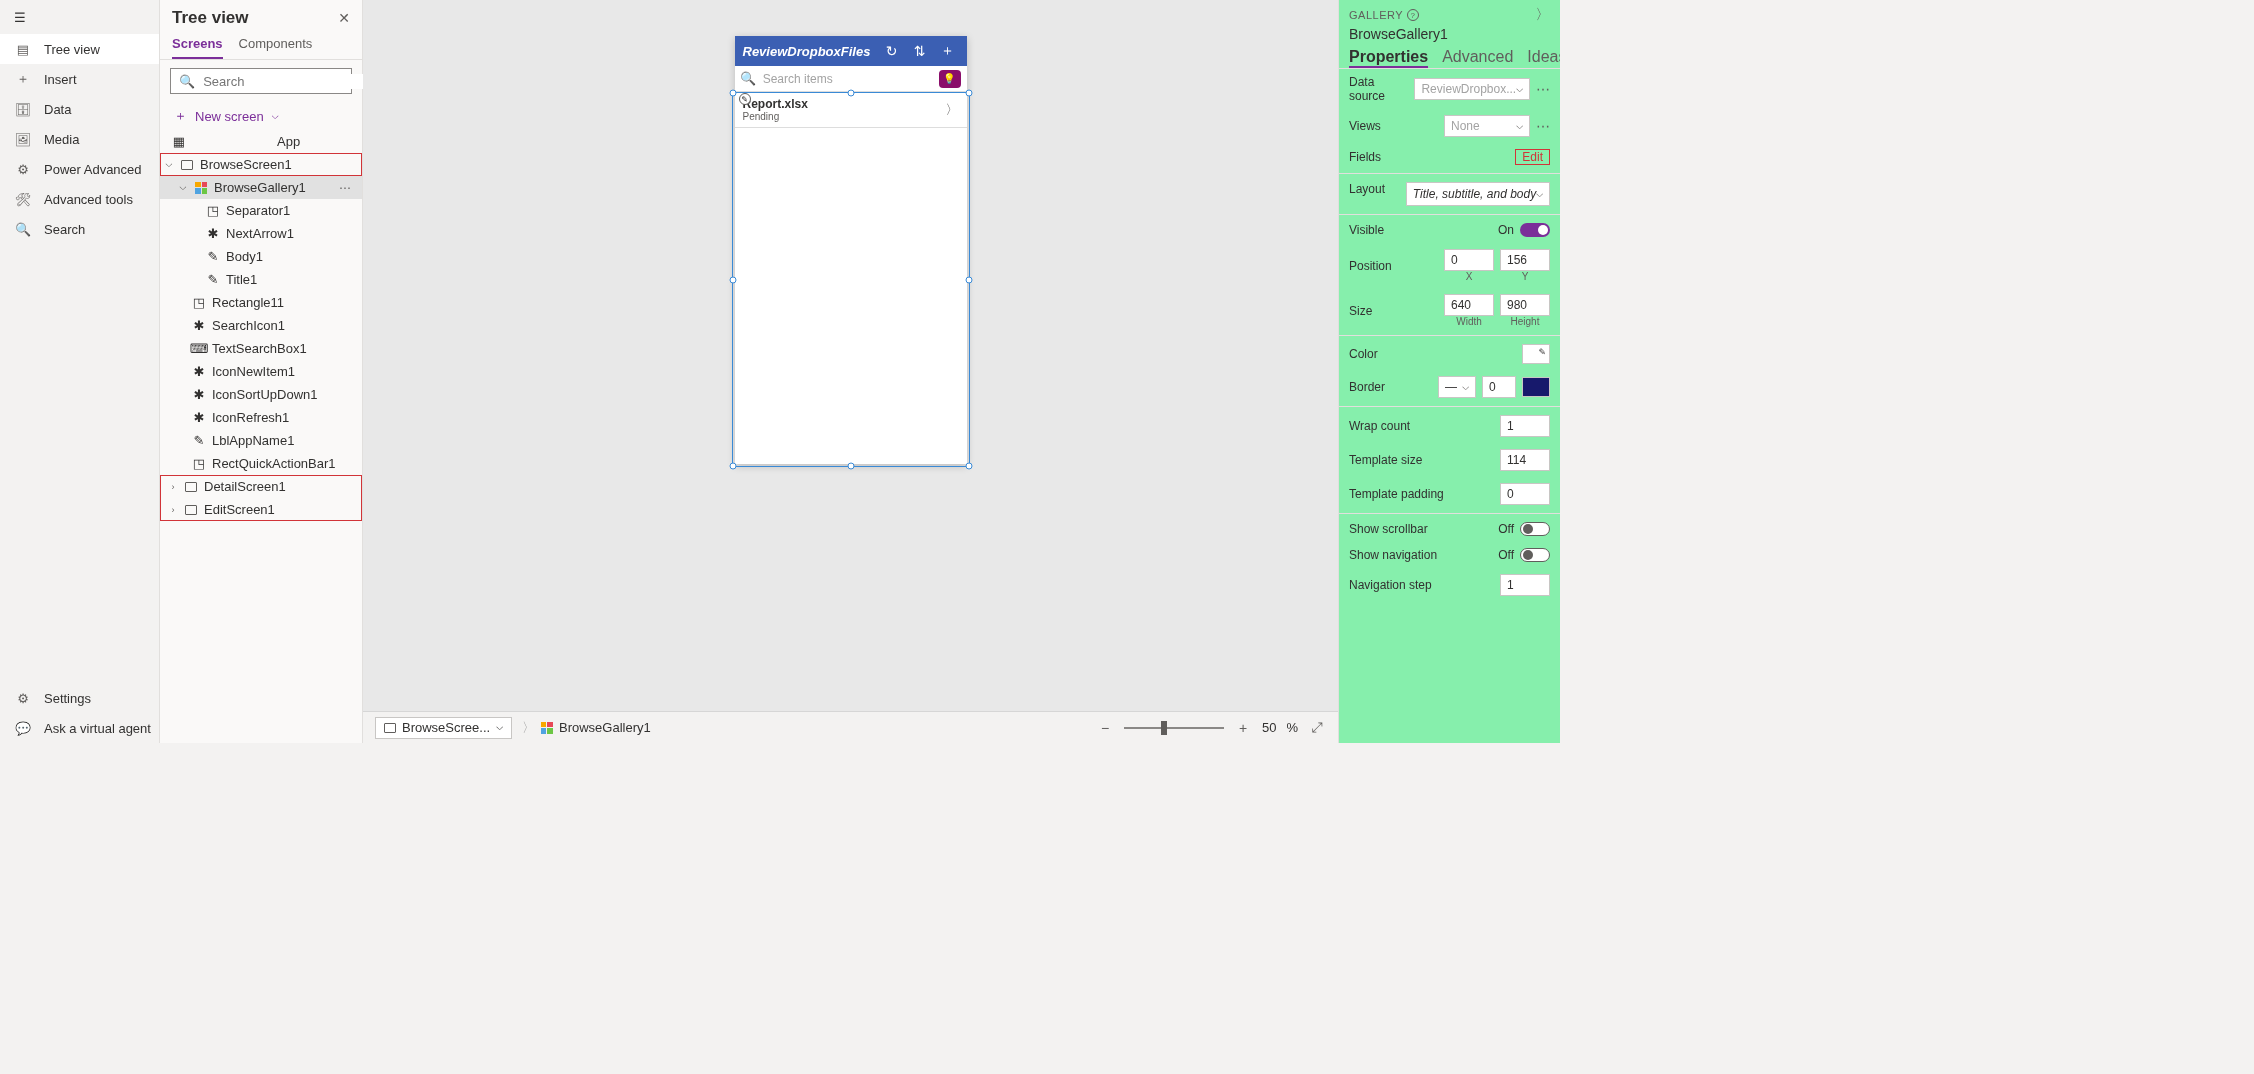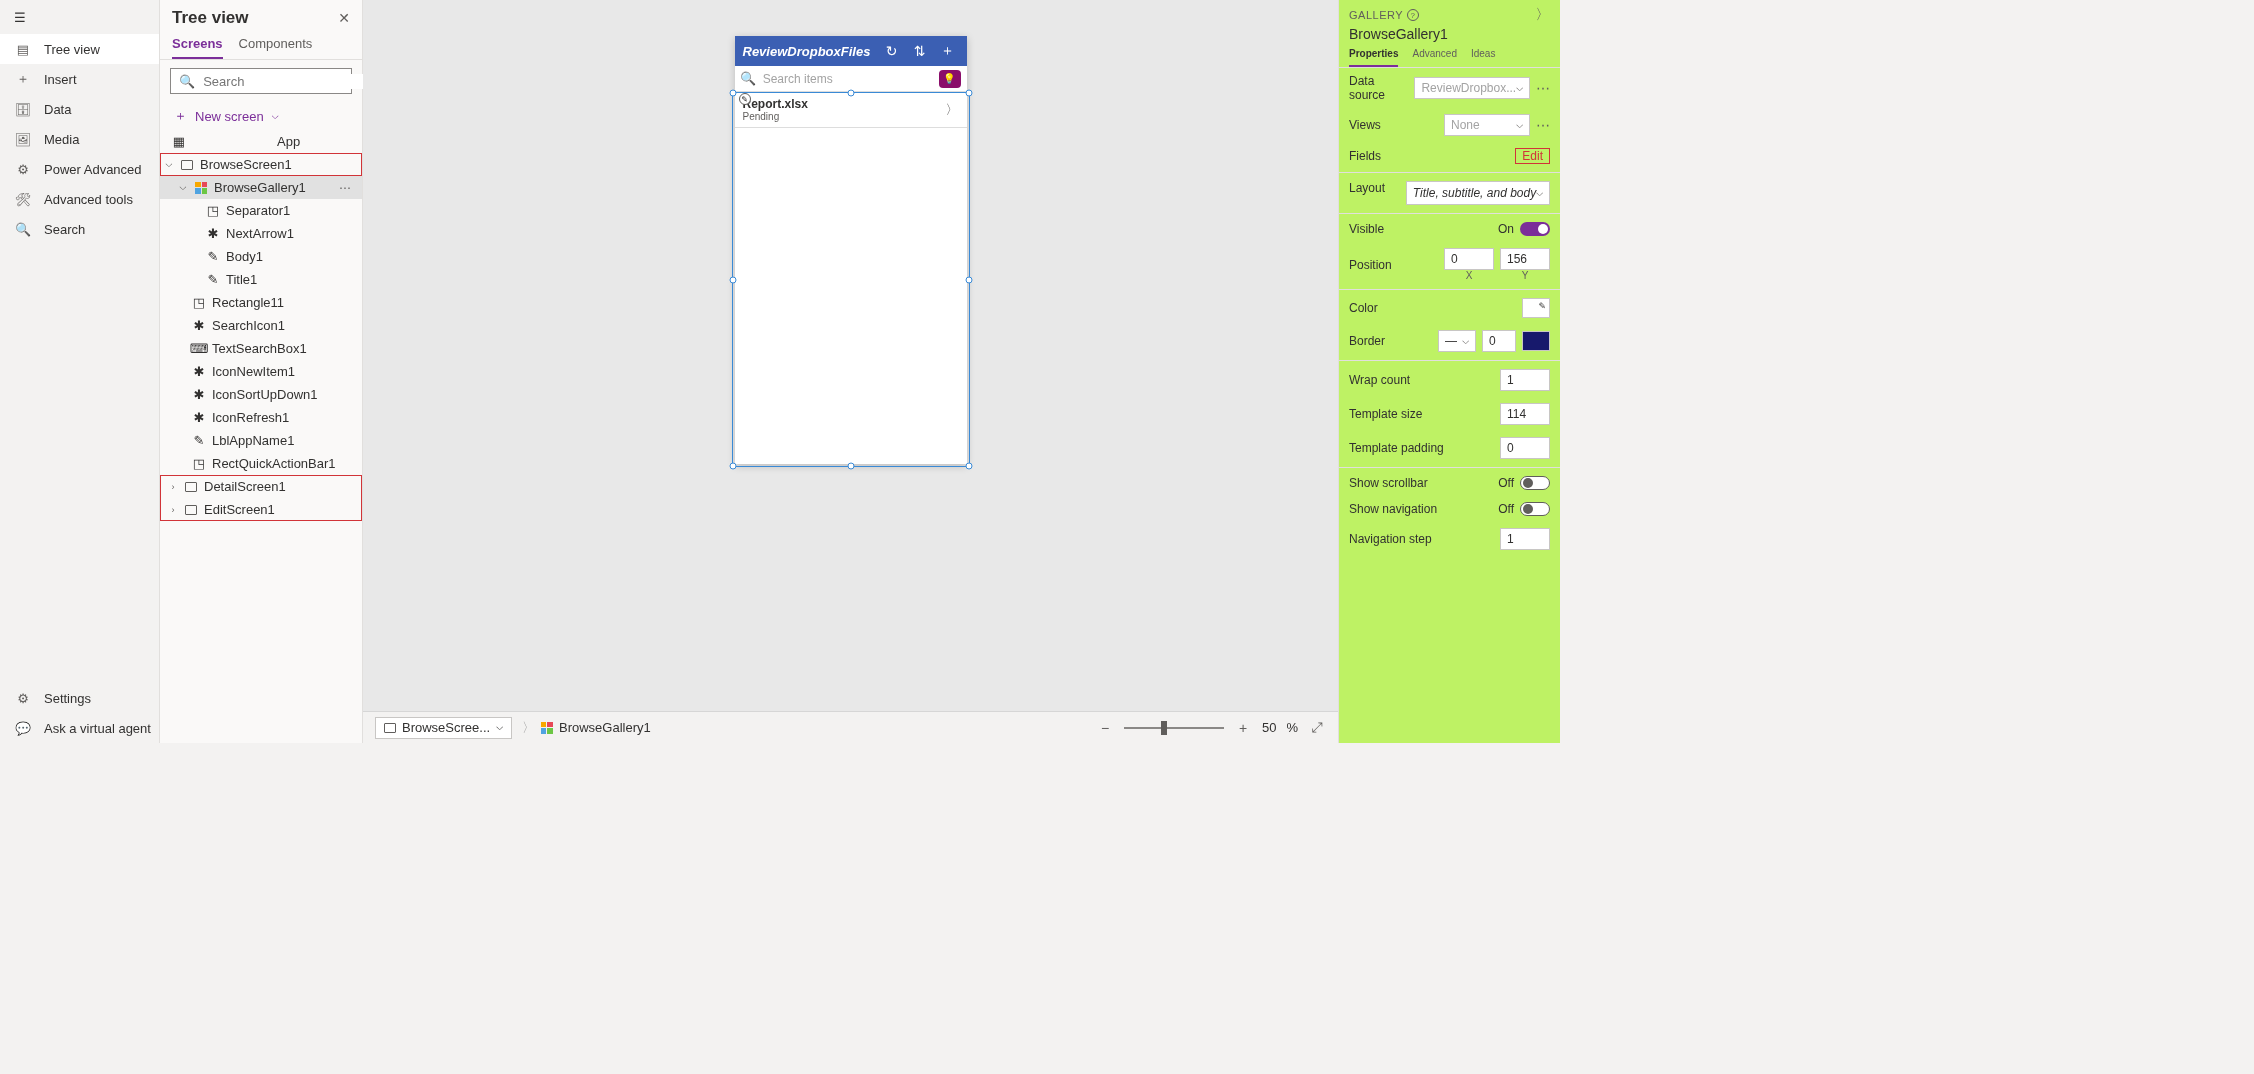--- a/index.html
+++ b/index.html
@@ -63,27 +63,27 @@
 
 .canvas-status { height: 32px; border-top: 1px solid #d6d6d6; background: #f3f2f1; display: flex; align-items: center; padding: 0 12px; gap: 10px; }
 .canvas-status .pill { height: 22px; border: 1px solid #c8c6c4; background: #fff; display: flex; align-items: center; padding: 0 8px; gap: 6px; }
 .canvas-status .crumb { display: flex; align-items: center; gap: 6px; }
 .canvas-status .flex1 { flex: 1; }
 .slider { width: 100px; height: 2px; background: #8a8886; position: relative; }
 .slider .thumb { position: absolute; top: 50%; left: 40%; width: 6px; height: 14px; background: #605e5c; transform: translate(-50%,-50%); }
 .zoom-btn { width: 18px; text-align: center; cursor: pointer; font-size: 14px; color: #605e5c; }
 
 
-.rightpanel { width: 222px; background: #bef264; border-left: 1px solid #e1dfdd; display: flex; flex-direction: column; font-size: 12px; }
+.rightpanel { width: 222px; background: #86efac; border-left: 1px solid #e1dfdd; display: flex; flex-direction: column; font-size: 12px; }
 .rp-hdr { display: flex; align-items: center; padding: 6px 10px 0 10px; color: #605e5c; font-size: 11px; letter-spacing: 0.5px; }
 .rp-hdr .q { width:12px;height:12px;border:1px solid #605e5c;border-radius:50%;display:inline-flex;align-items:center;justify-content:center;font-size:8px;margin-left:4px;}
 .rp-hdr .exp { margin-left:auto; font-size: 14px; cursor:pointer;}
 .rp-title { padding: 2px 10px 6px 10px; font-size: 14px; font-weight: 400; }
 .rp-tabs { display: flex; gap: 14px; padding: 0 10px; border-bottom: 1px solid #e1dfdd; }
-.rp-tab { padding-bottom: 6px; cursor: pointer; color: #605e5c; font-size: 10px; }
+.rp-tab { cursor: pointer; color: #605e5c; font-size: 16px; }
 .rp-tab.active { color: #323130; border-bottom: 2px solid #7b2e99; font-weight: 600; }
 .rp-body { flex: 1; overflow-y: auto; }
 .rp-row { display: flex; align-items: center; padding: 6px 10px; gap: 6px; }
 .rp-row .lab { flex: 1; }
 .rp-sel { height: 22px; border: 1px solid #c8c6c4; background: #fff; display: flex; align-items: center; padding: 0 6px; min-width: 86px; color: #a3a3a3; }
 .rp-sel .chev { margin-left: auto; font-size: 9px; color: #605e5c; }
 .rp-num { width: 50px; height: 22px; border: 1px solid #c8c6c4; background: #fff; padding: 0 6px; display: flex; align-items: center; }
 .rp-sublab { font-size: 10px; color: #605e5c; text-align: center; }
 .rp-hr { height: 1px; background: #e1dfdd; margin: 2px 0; }
 .rp-toggle { width: 30px; height: 14px; background: #7b2e99; border-radius: 7px; position: relative; }
@@ -387,20 +387,37 @@
               <span class="rp-sublab">X</span>
             </div>
           <div class="rp-col">
               <div class="rp-num">
                 <span>156</span>
               </div>
               <span class="rp-sublab">Y</span>
             </div>
         </div>
       </div>
+      <div class="rp-row">
+        <span class="lab">Size</span>
+        <div class="rp-grid2">
+          <div class="rp-col">
+              <div class="rp-num">
+                <span>640</span>
+              </div>
+              <span class="rp-sublab">Width</span>
+            </div>
+          <div class="rp-col">
+              <div class="rp-num">
+                <span>980</span>
+              </div>
+              <span class="rp-sublab">Height</span>
+            </div>
+        </div>
+      </div>
       <div class="rp-hr"></div>
       <div class="rp-row">
         <span class="lab">Color</span>
         <div class="rp-swatch" style="background:#fff;">
             <span style="float:right;margin:2px 3px 0 0;font-size:9px;">✎</span>
           </div>
       </div>
       <div class="rp-row">
         <span class="lab">Border</span>
         <div class="rp-sel" style="min-width:38px;">

